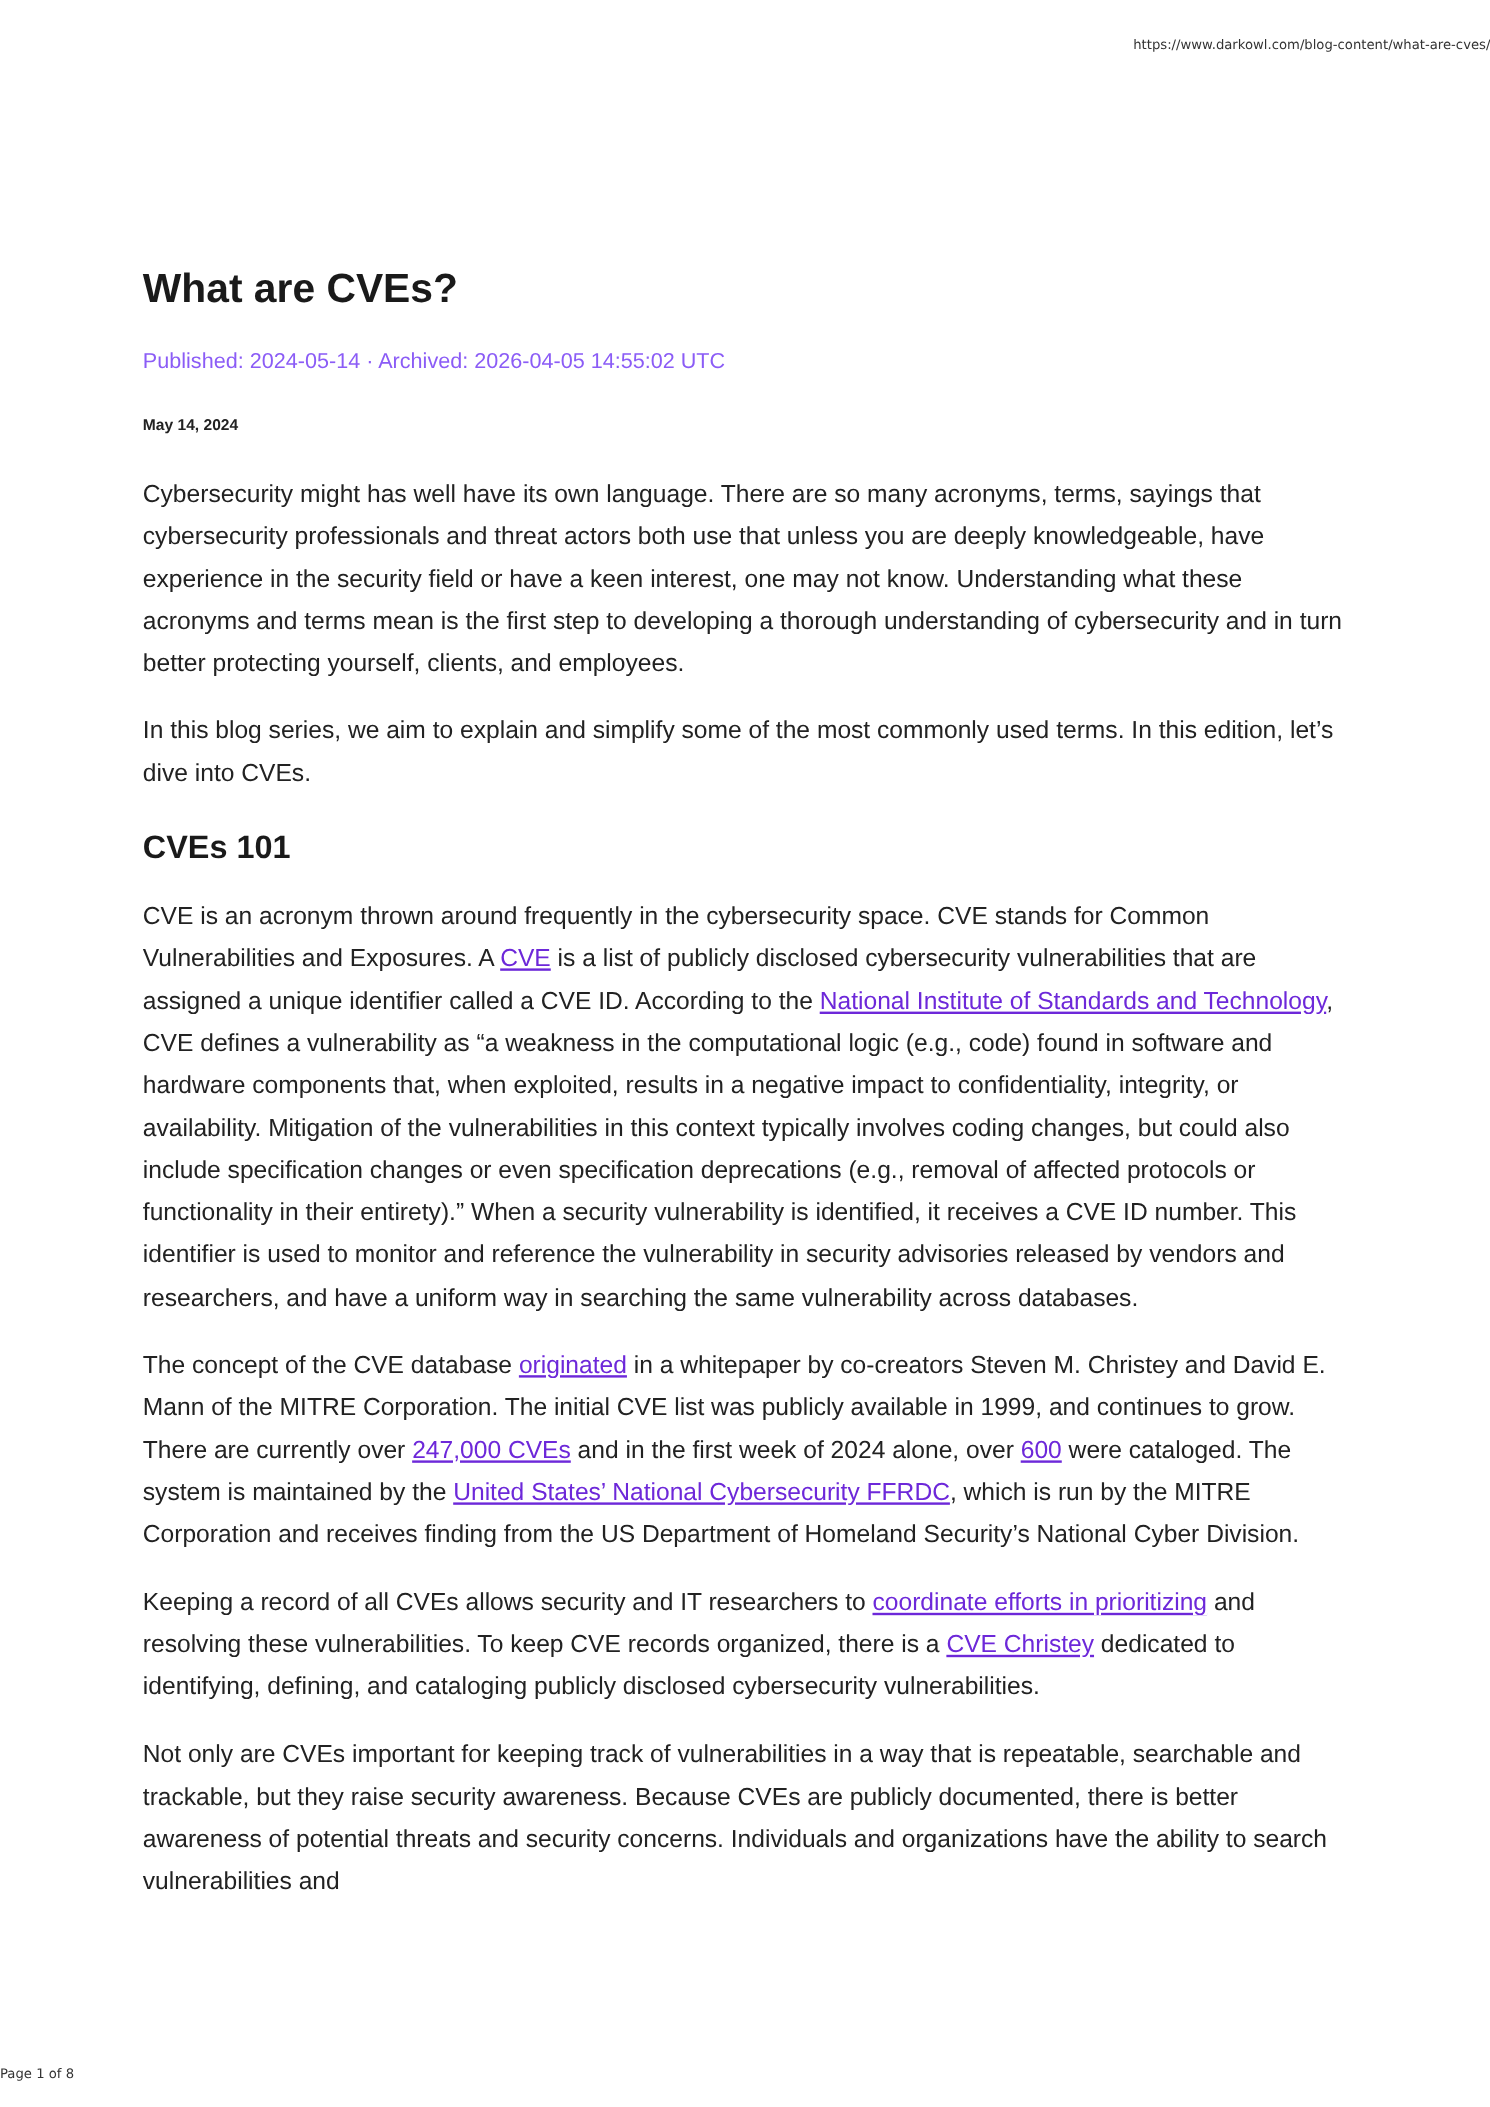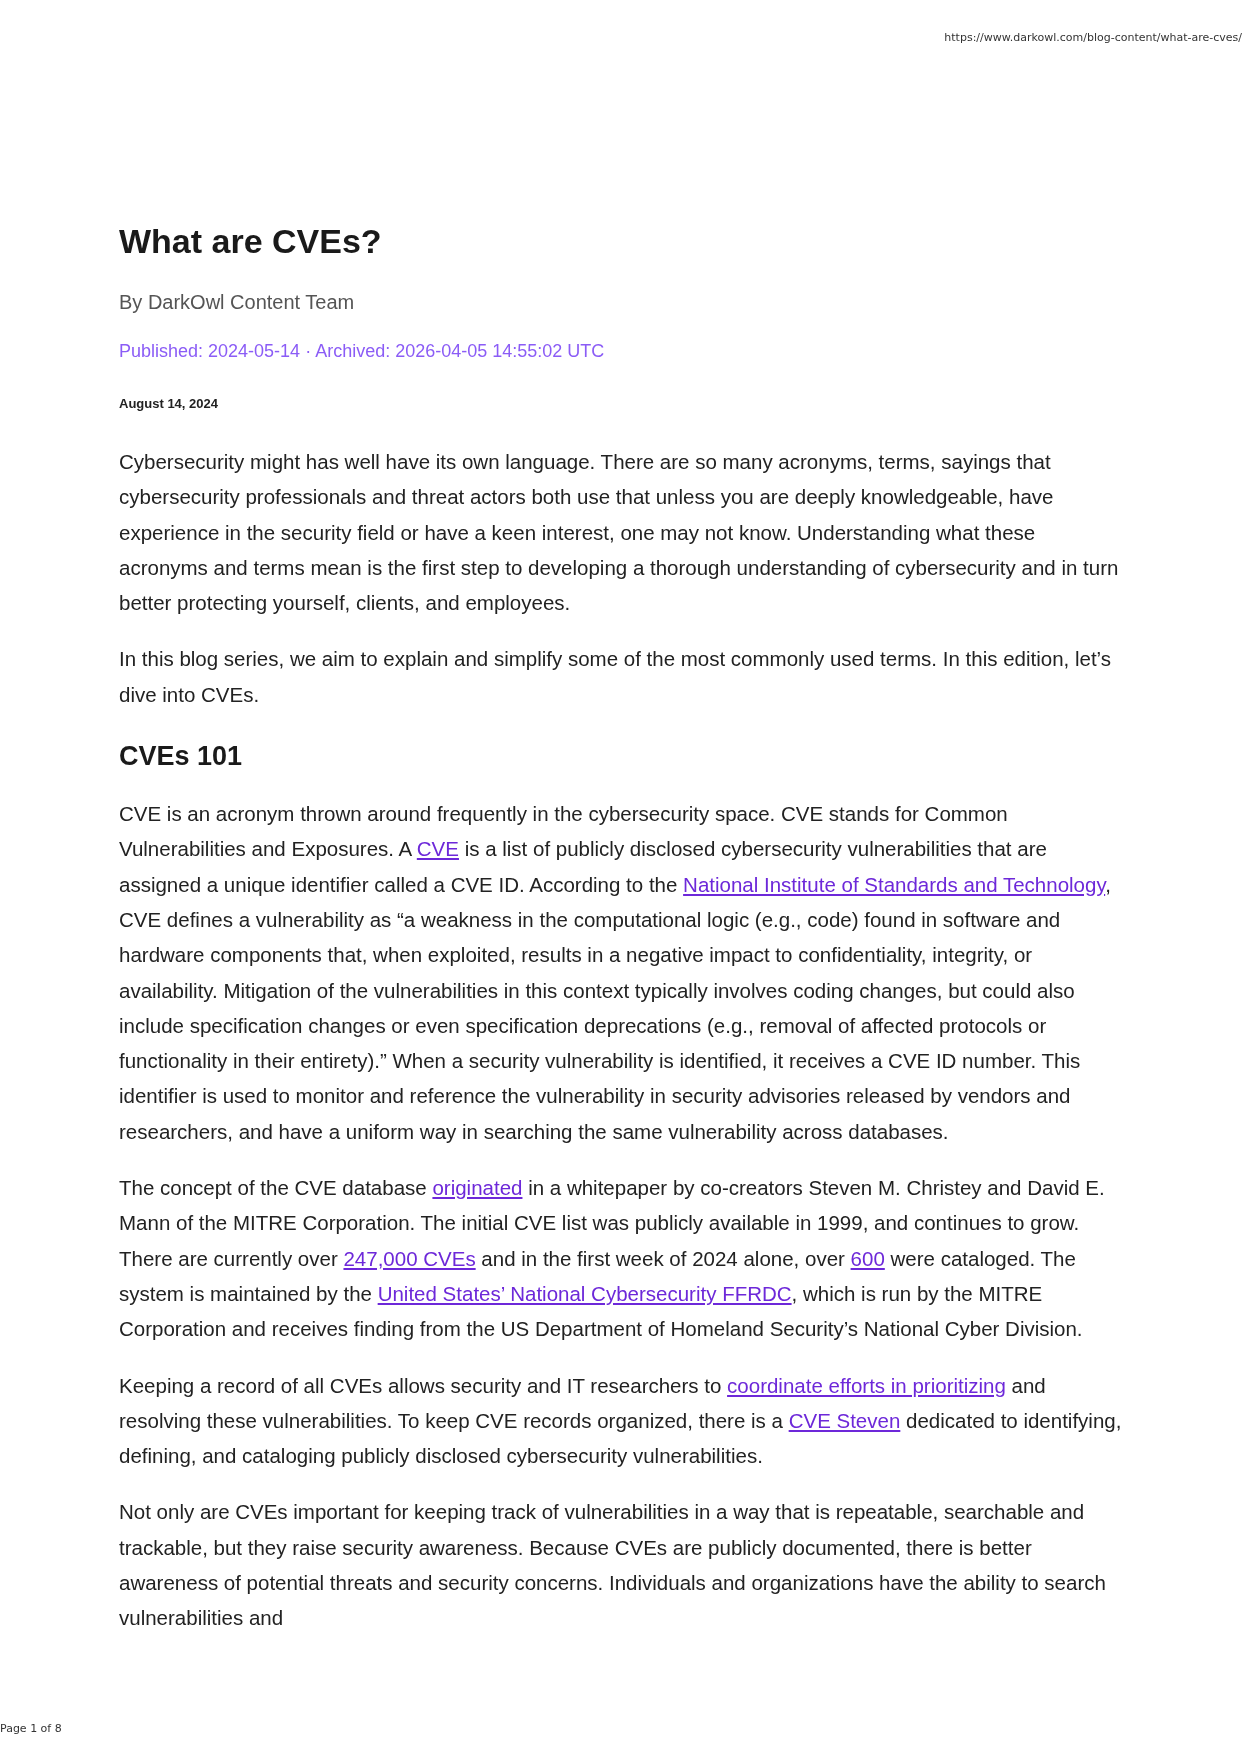--- a/index.html
+++ b/index.html
@@ -30,31 +30,30 @@
   }
   a { color: #6d28d9; text-decoration: underline; }
 </style>
 </head>
 <body>
 
 <div class="header-url">https://www.darkowl.com/blog-content/what-are-cves/</div>
 
 <div class="article">
   <h1>What are CVEs?</h1>
-  <div class="byline">By DarkOwl Content Team</div>
   <div class="meta">Published: 2024-05-14 · Archived: 2026-04-05 14:55:02 UTC</div>
-  <div class="date">August 14, 2024</div>
+  <div class="date">May 14, 2024</div>
 
   <p>Cybersecurity might has well have its own language. There are so many acronyms, terms, sayings that cybersecurity professionals and threat actors both use that unless you are deeply knowledgeable, have experience in the security field or have a keen interest, one may not know. Understanding what these acronyms and terms mean is the first step to developing a thorough understanding of cybersecurity and in turn better protecting yourself, clients, and employees.</p>
   <p>In this blog series, we aim to explain and simplify some of the most commonly used terms. In this edition, let’s dive into CVEs.</p>
 
   <h2>CVEs 101</h2>
 
   <p><span>CVE is an acronym thrown around frequently in the cybersecurity space. CVE stands for Common Vulnerabilities and Exposures. A </span><a href="#">CVE</a><span> is a list of publicly disclosed cybersecurity vulnerabilities that are assigned a unique identifier called a CVE ID. According to the </span><a href="#">National Institute of Standards and Technology</a><span>, CVE defines a vulnerability as “a weakness in the computational logic (e.g., code) found in software and hardware components that, when exploited, results in a negative impact to confidentiality, integrity, or availability. Mitigation of the vulnerabilities in this context typically involves coding changes, but could also include specification changes or even specification deprecations (e.g., removal of affected protocols or functionality in their entirety).” When a security vulnerability is identified, it receives a CVE ID number. This identifier is used to monitor and reference the vulnerability in security advisories released by vendors and researchers, and have a uniform way in searching the same vulnerability across databases.</span></p>
 
   <p><span>The concept of the CVE database </span><a href="#">originated</a><span> in a whitepaper by co-creators Steven M. Christey and David E. Mann of the MITRE Corporation. The initial CVE list was publicly available in 1999, and continues to grow. There are currently over </span><a href="#">247,000 CVEs</a><span> and in the first week of 2024 alone, over </span><a href="#">600</a><span> were cataloged. The system is maintained by the </span><a href="#">United States’ National Cybersecurity FFRDC</a><span>, which is run by the MITRE Corporation and receives finding from the US Department of Homeland Security’s National Cyber Division.</span></p>
 
-  <p><span>Keeping a record of all CVEs allows security and IT researchers to </span><a href="#">coordinate efforts in prioritizing</a><span> and resolving these vulnerabilities. To keep CVE records organized, there is a </span><a href="#">CVE Steven</a><span> dedicated to identifying, defining, and cataloging publicly disclosed cybersecurity vulnerabilities.</span></p>
+  <p><span>Keeping a record of all CVEs allows security and IT researchers to </span><a href="#">coordinate efforts in prioritizing</a><span> and resolving these vulnerabilities. To keep CVE records organized, there is a </span><a href="#">CVE Christey</a><span> dedicated to identifying, defining, and cataloging publicly disclosed cybersecurity vulnerabilities.</span></p>
 
   <p>Not only are CVEs important for keeping track of vulnerabilities in a way that is repeatable, searchable and trackable, but they raise security awareness. Because CVEs are publicly documented, there is better awareness of potential threats and security concerns. Individuals and organizations have the ability to search vulnerabilities and</p>
 </div>
 
 <div class="page-footer">Page 1 of 8</div>
 
 </body></html>

